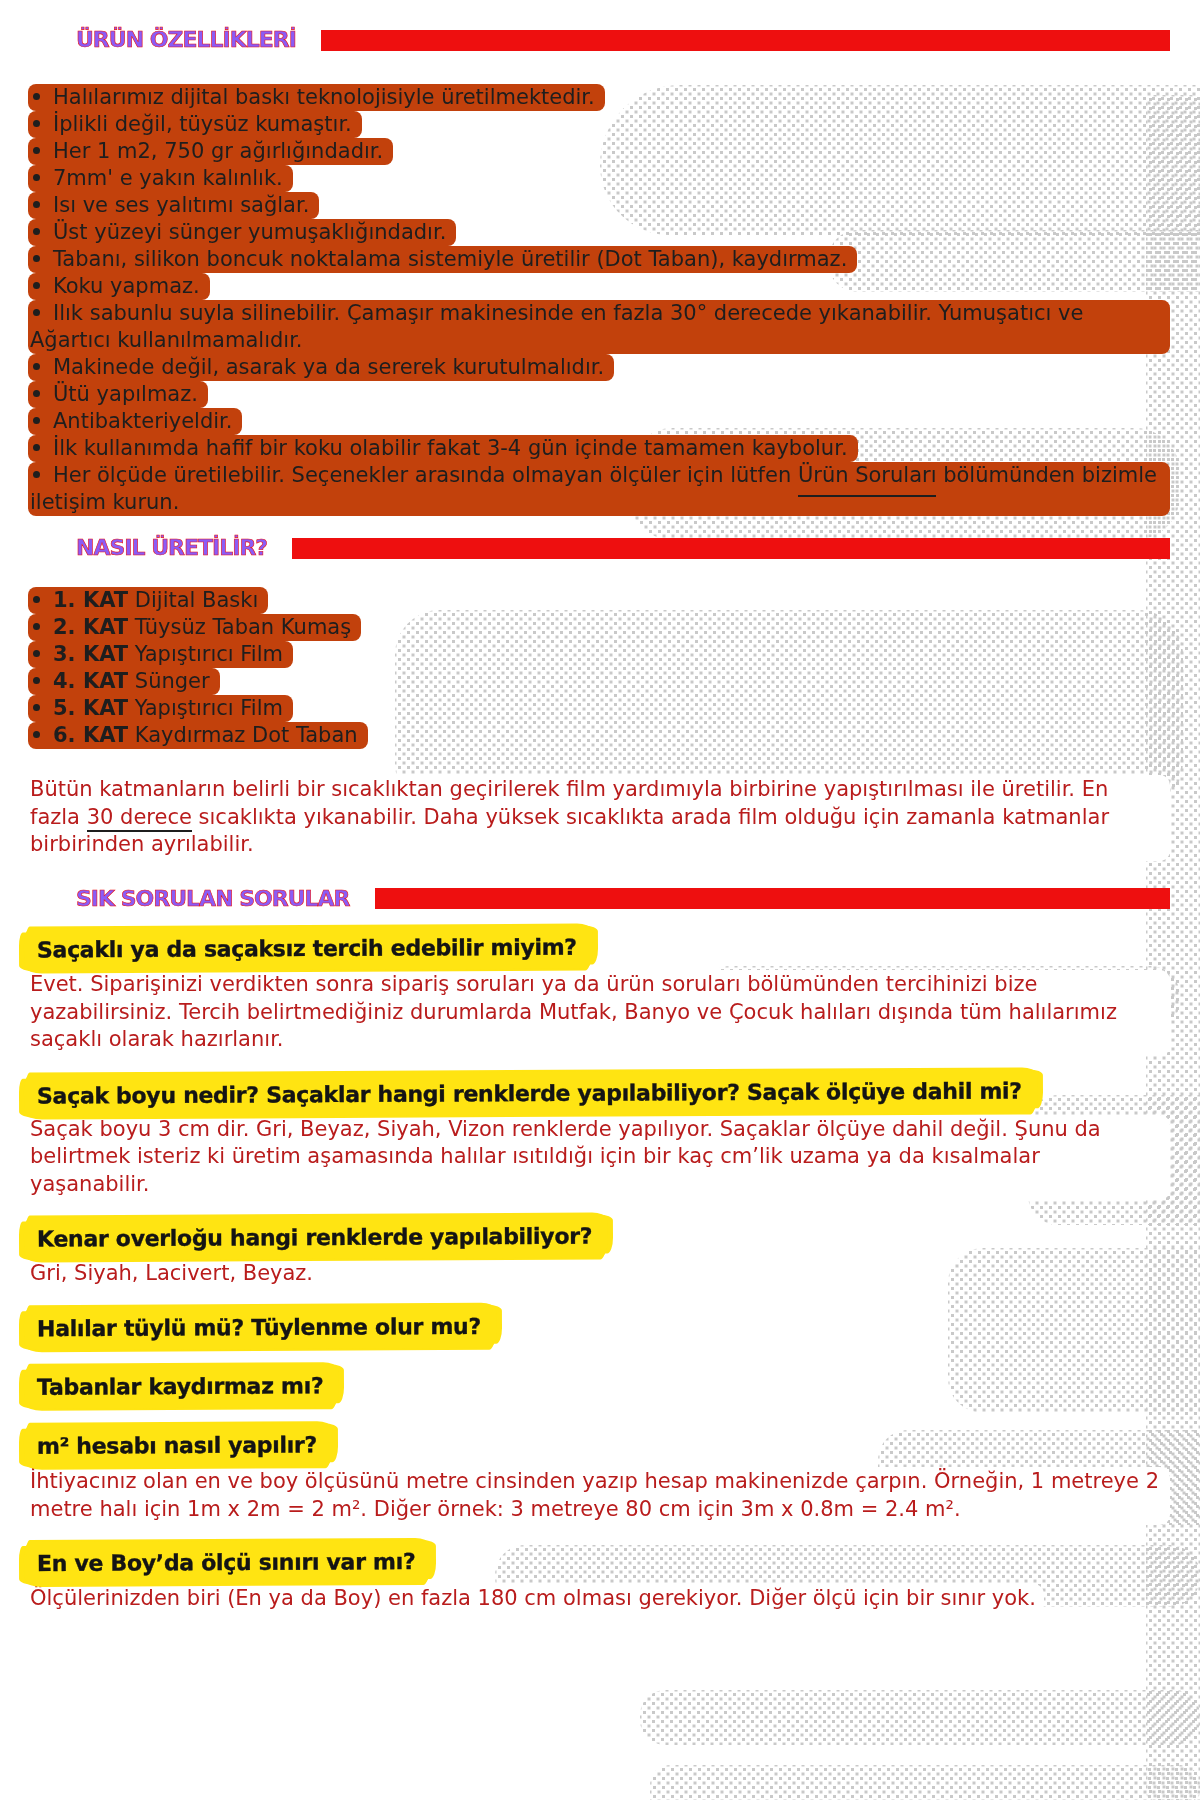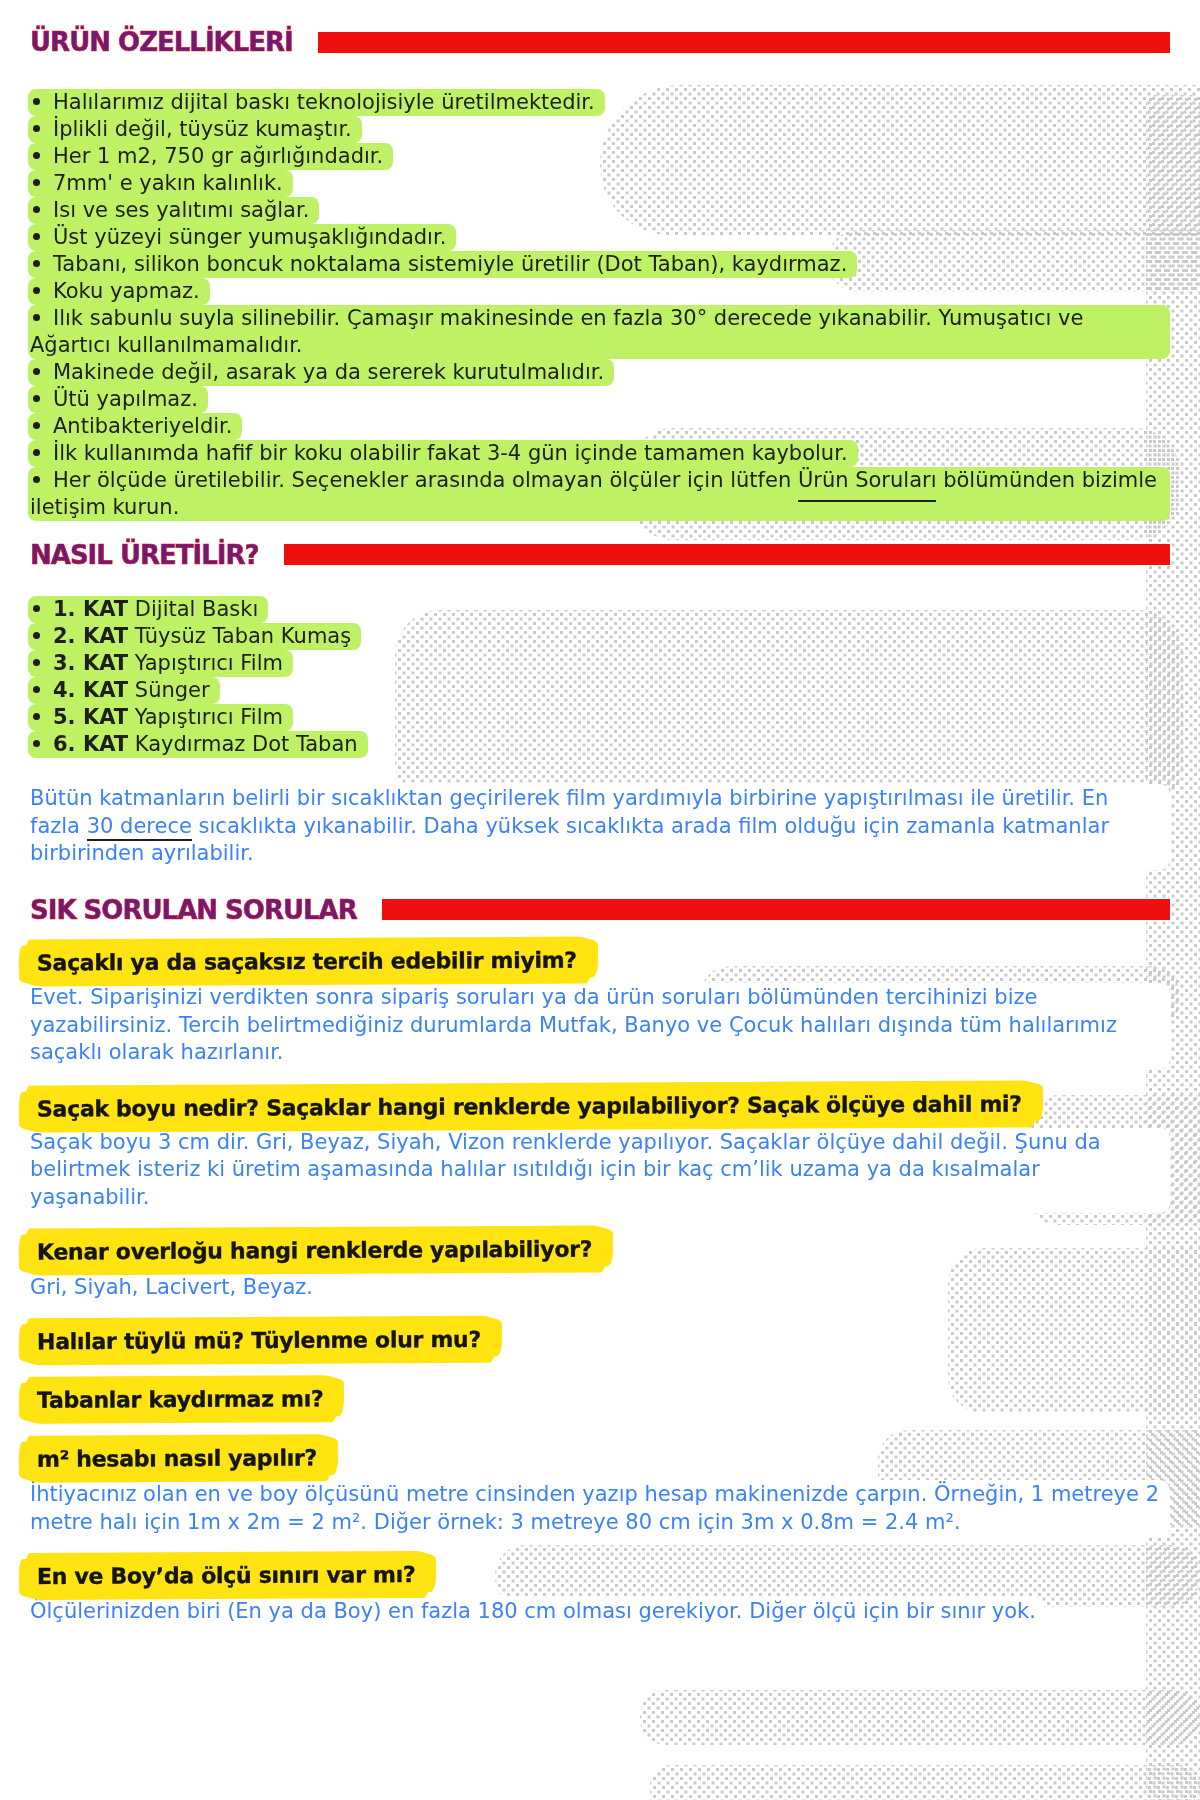--- a/index.html
+++ b/index.html
@@ -13,44 +13,44 @@
     background-image:
       radial-gradient(circle,#c9c9c9 1.7px,rgba(0,0,0,0) 1.95px),
       radial-gradient(circle,#c9c9c9 1.7px,rgba(0,0,0,0) 1.95px);
     background-size:9px 9px;
     background-position:0 0,4.5px 4.5px;
     z-index:0;
   }
   .content{position:absolute;left:0;top:0;width:1200px;padding:28px 30px 0;box-sizing:border-box;z-index:1;}
   .hrow{display:flex;align-items:center;}
   .htitle{
-    color:#701a75;font-weight:bold;font-size:26px;letter-spacing:-1px;
-    -webkit-text-stroke:0.6px #ee0f0f;white-space:nowrap;line-height:1.1;
+    color:#8b5cf6;font-weight:bold;font-size:22px;letter-spacing:-1px;
+    -webkit-text-stroke:0.6px #ee0f0f;white-space:nowrap;line-height:1.1;margin-left:46px;
   }
   .hbar{flex:1;height:21px;background:#ee0f0f;margin-left:25px;}
   ul.plain{list-style:none;margin:0;padding:0;}
   ul.features{margin-top:32px;}
   ul.layers{margin-top:27px;}
   li.item{
     font-size:21px;line-height:27px;color:#1e1e1e;
-    background:#bef264;width:fit-content;max-width:1140px;
+    background:#c2410c;width:fit-content;max-width:1140px;
     border-radius:8px;padding:0 10px 0 2px;margin:0 0 0 -2px;
   }
   .dot{
     display:inline-block;width:7px;height:7px;border-radius:50%;
     background:#1e1e1e;margin:0 13px 3px 3px;vertical-align:middle;
   }
   .blbl{font-weight:bold;}
   .ulink{
     color:#1e1e1e;text-decoration:none;border-bottom:2.5px solid #1e1e1e;
     padding-bottom:8px;cursor:pointer;
   }
   .uline{border-bottom:2.5px solid #1e1e1e;padding-bottom:1px;}
   p.body{
-    font-size:21px;line-height:27.5px;color:#3b82f6;margin:0;
+    font-size:21px;line-height:27.5px;color:#b91c1c;margin:0;
     background:#ffffff;width:fit-content;max-width:1140px;border-radius:10px;
     padding:1px 8px 2px 2px;margin-left:-2px;
   }
   p.prod-par{margin-top:26px;}
   .sec2{margin-top:20px;}
   .sec3{margin-top:26px;justify-content:center;}
   .faq{margin-top:14px;}
   .qwrap{margin:16px 0 0;}
   .qh{
     display:inline-block;background:#ffe412;color:#141414;

